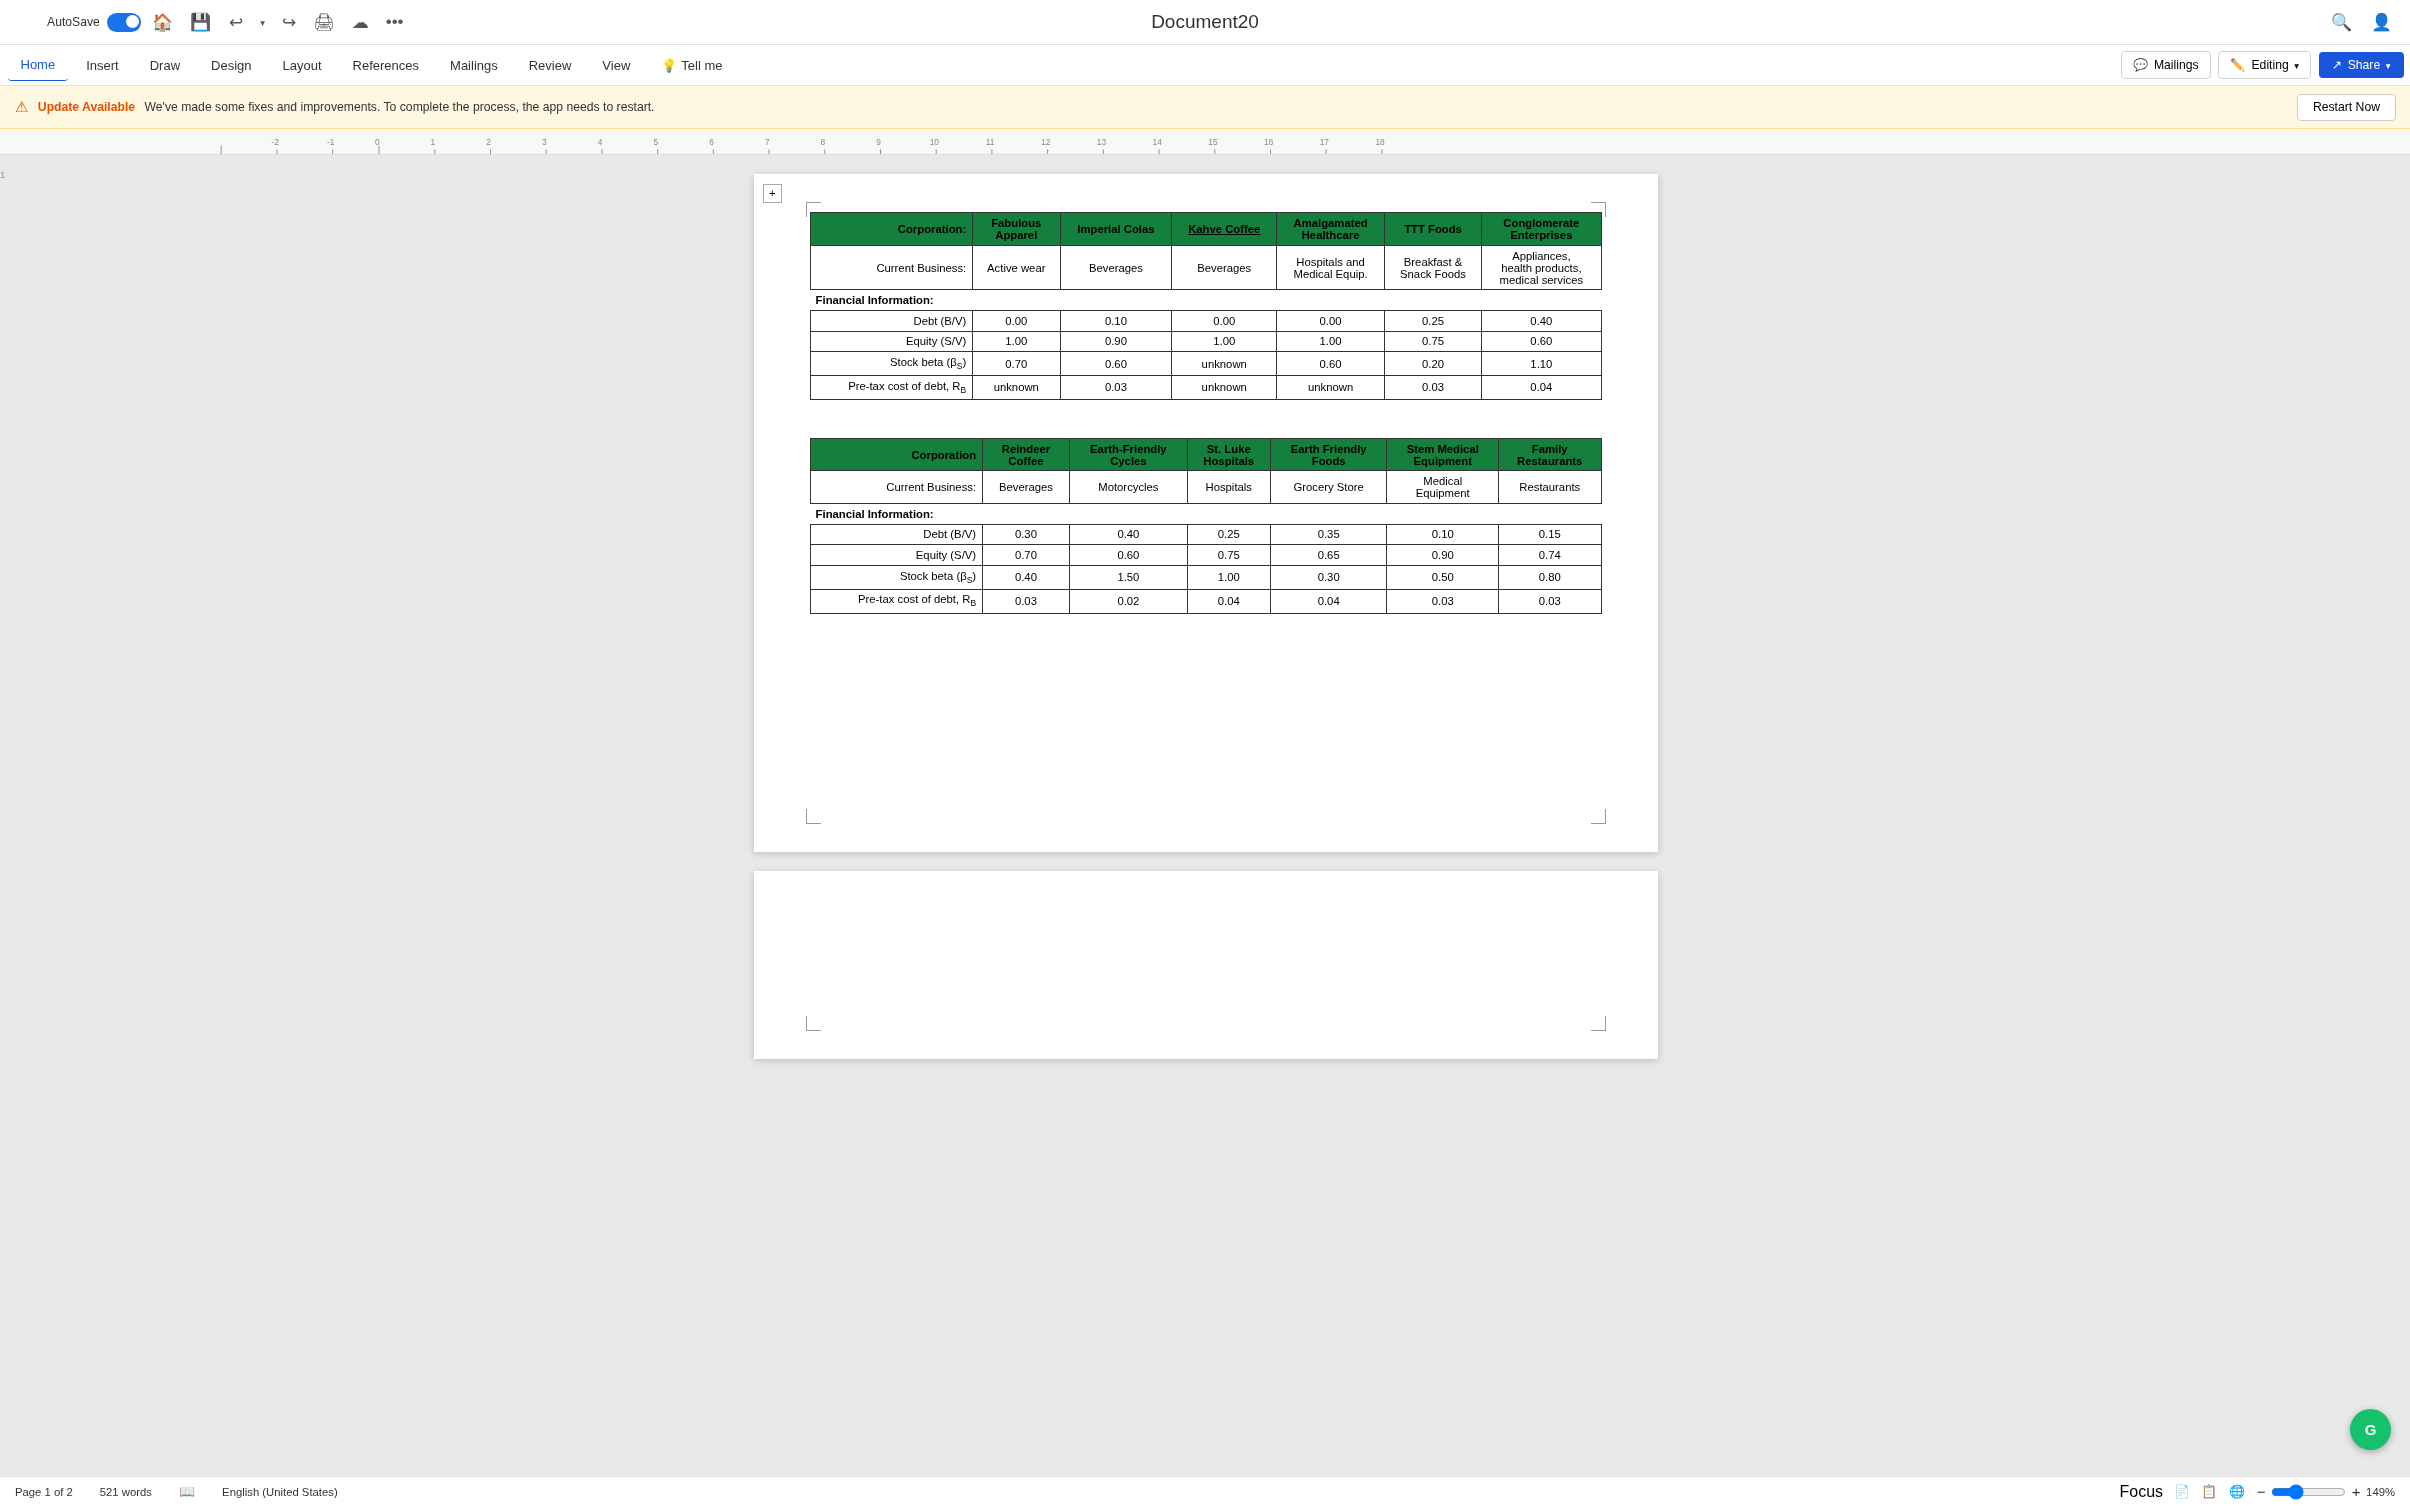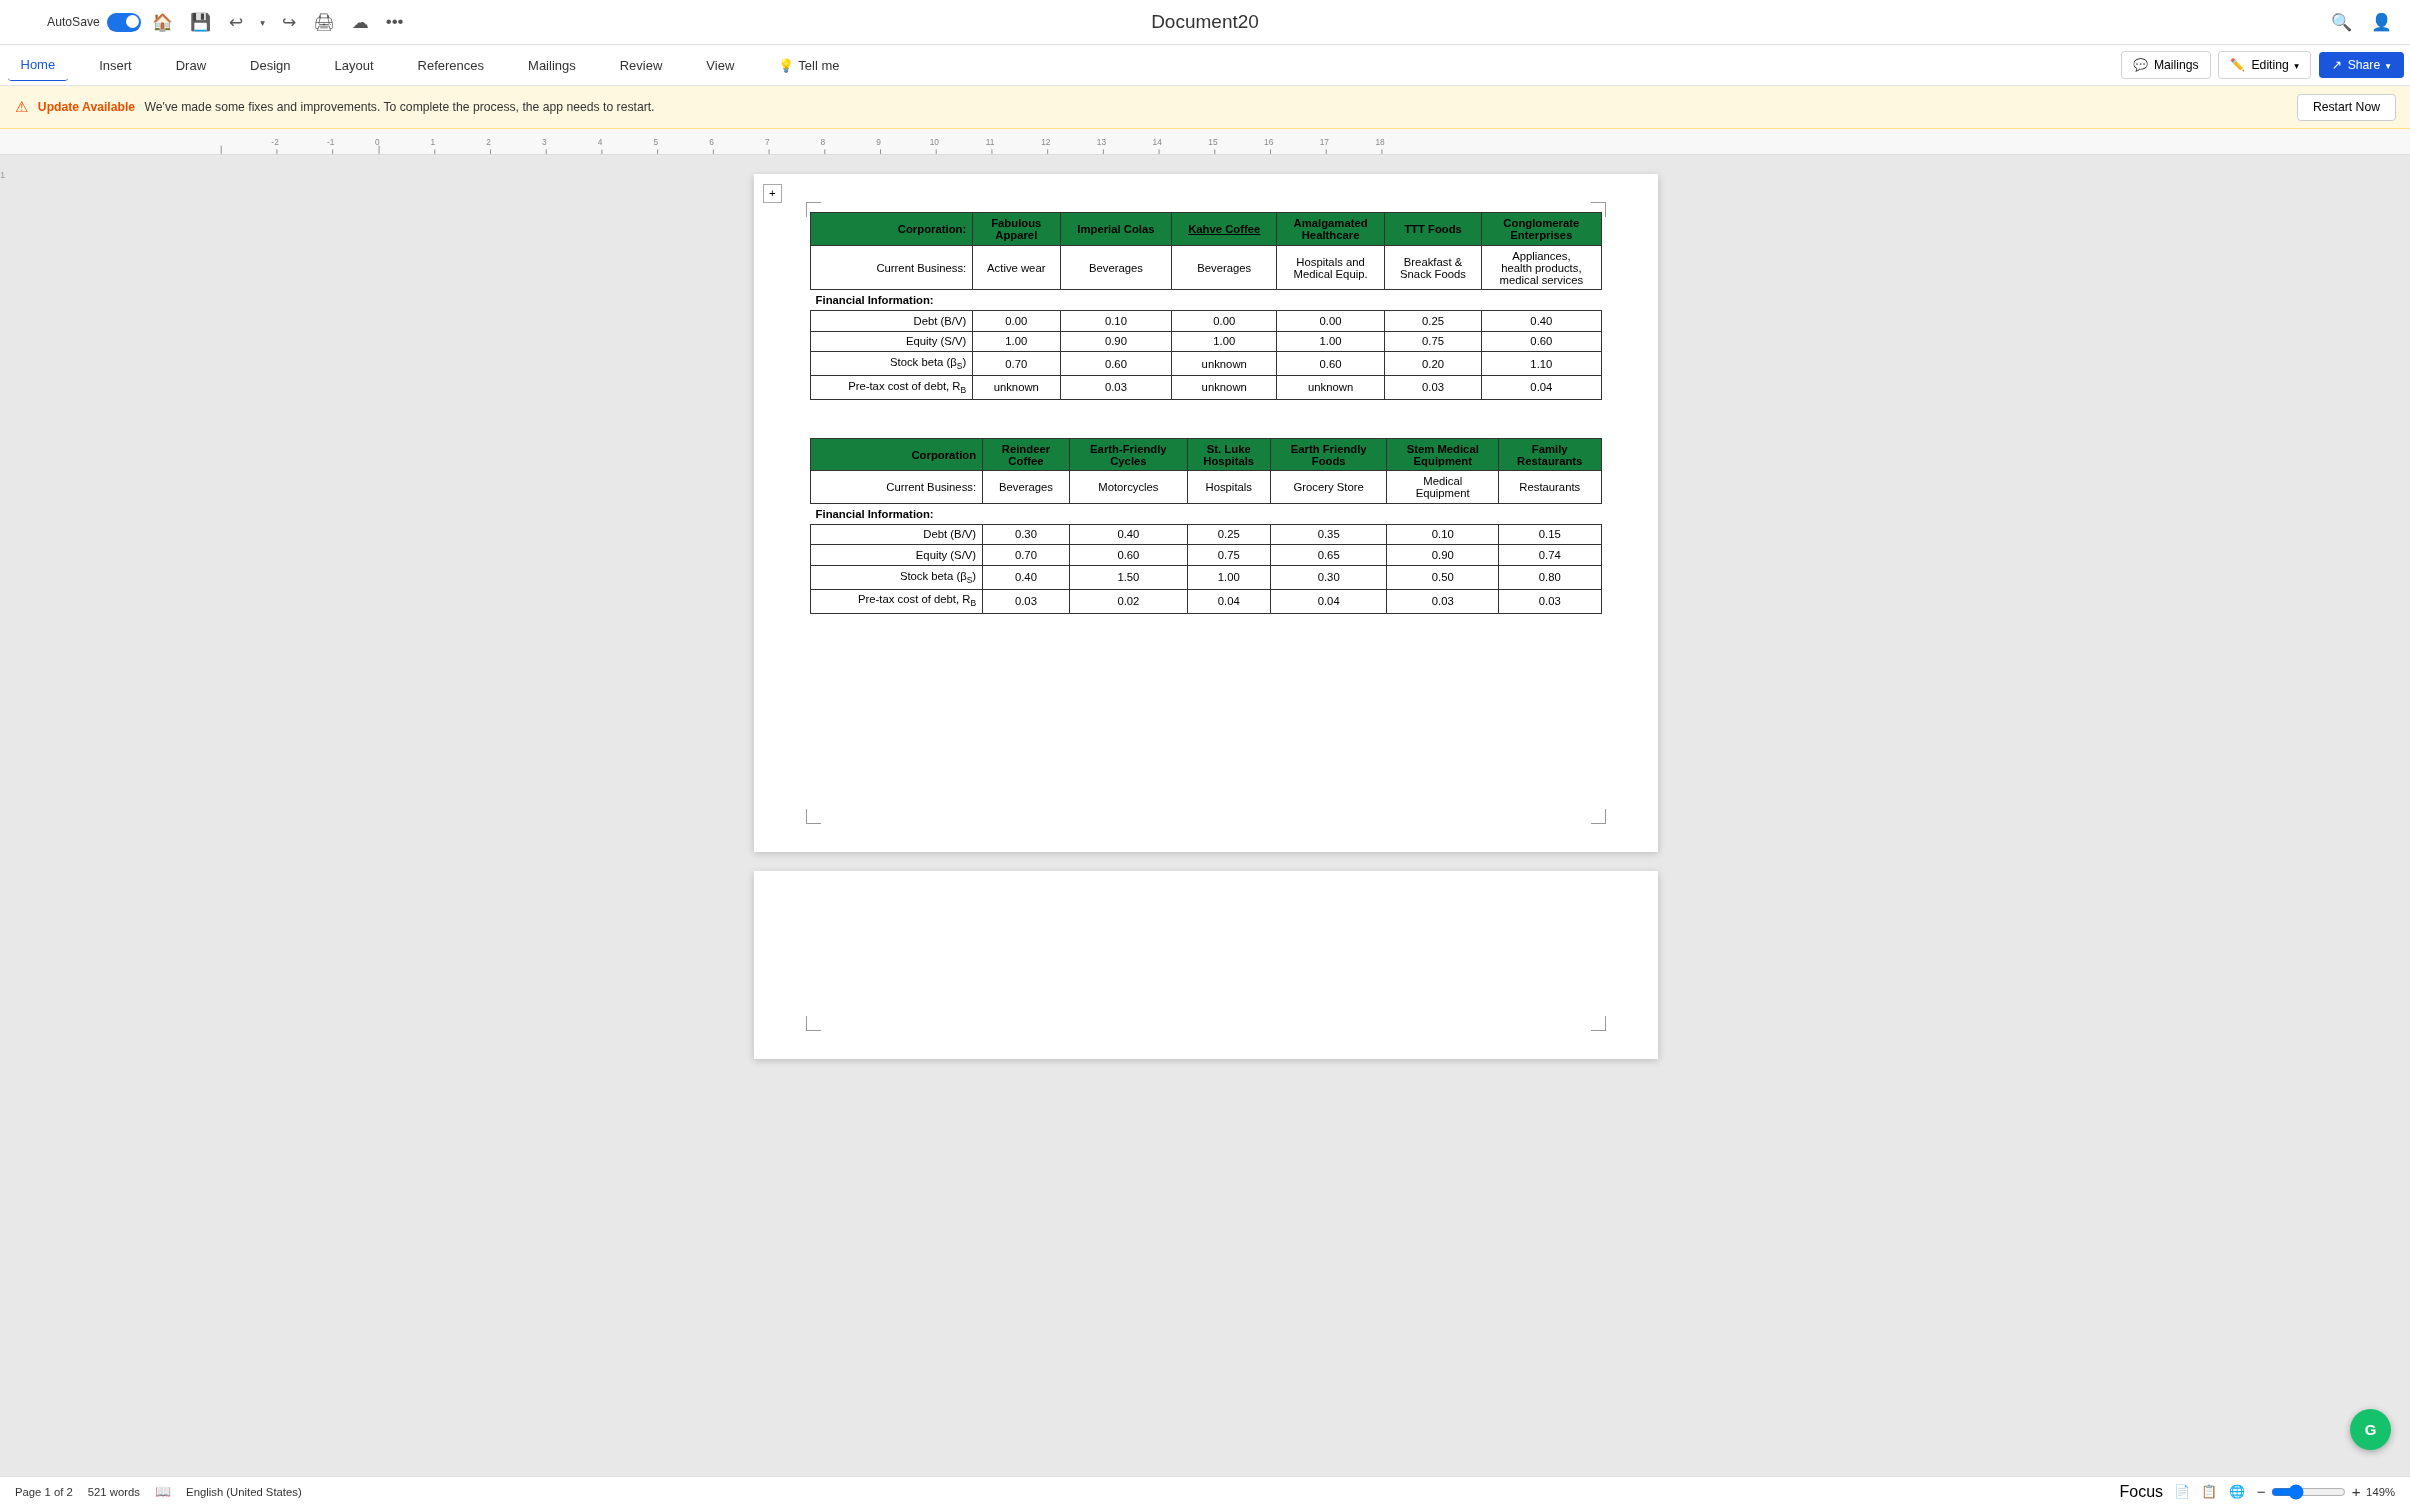--- a/index.html
+++ b/index.html
@@ -23,21 +23,21 @@
     }
     .titlebar-icons { display: flex; align-items: center; gap: 9.4px; }
     .titlebar-icon { font-size: 17px; color: #555; cursor: pointer; padding: 3.8px; }
     .doc-title { font-size: 19px; color: #333; font-weight: 400; position: absolute; left: 50%; transform: translateX(-50%); }
     .titlebar-right { display: flex; align-items: center; gap: 11.3px; }
     .icon-btn { font-size: 17px; color: #555; cursor: pointer; padding: 3.8px; }
 
     
     #ribbon {
       background: #fff; border-bottom: 0.9px solid #e0e0e0;
-      display: flex; align-items: center; height: 41px; padding: 0 7.5px; gap: 18px;
+      display: flex; align-items: center; height: 41px; padding: 0 7.5px; gap: 5px;
     }
     .ribbon-tab {
       padding: 7.5px 13px; font-size: 13px; color: #333; cursor: pointer;
       border-radius: 3.8px; white-space: nowrap;
     }
     .ribbon-tab.active { color: #1a56db; border-bottom: 1.9px solid #1a56db; }
     .ribbon-right { margin-left: auto; display: flex; align-items: center; gap: 7.5px; }
     .comments-btn {
       display: flex; align-items: center; gap: 5.6px; padding: 5.6px 11.3px;
       border: 0.9px solid #d0d0d0; border-radius: 3.8px; font-size: 12.2px; cursor: pointer; background: white;
@@ -112,21 +112,21 @@
       border: 0.9px solid #333; padding: 3.8px 5.6px; text-align: center;
       vertical-align: middle;
     }
     .data-table td:first-child { text-align: right; }
     .data-table .header-row td { font-weight: 700; background: #15803d; }
     sub { font-size: 8.5px; }
 
     
     #statusbar {
       background: #fff; border-top: 0.9px solid #e0e0e0; height: 30px;
-      display: flex; align-items: center; padding: 0 15px; gap: 15px;
+      display: flex; align-items: center; padding: 0 15px; gap: 27px;
       font-size: 11.3px; color: #333; position: fixed; bottom: 0; left: 0; right: 0;
     }
     .status-right { margin-left: auto; display: flex; align-items: center; gap: 11.3px; }
     .zoom-control { display: flex; align-items: center; gap: 5.6px; }
 
     
     .grammarly-btn {
       position: fixed; bottom: 56px; right: 19px;
       width: 41px; height: 41px; background: #15c26b; border-radius: 50%;
       display: flex; align-items: center; justify-content: center;

